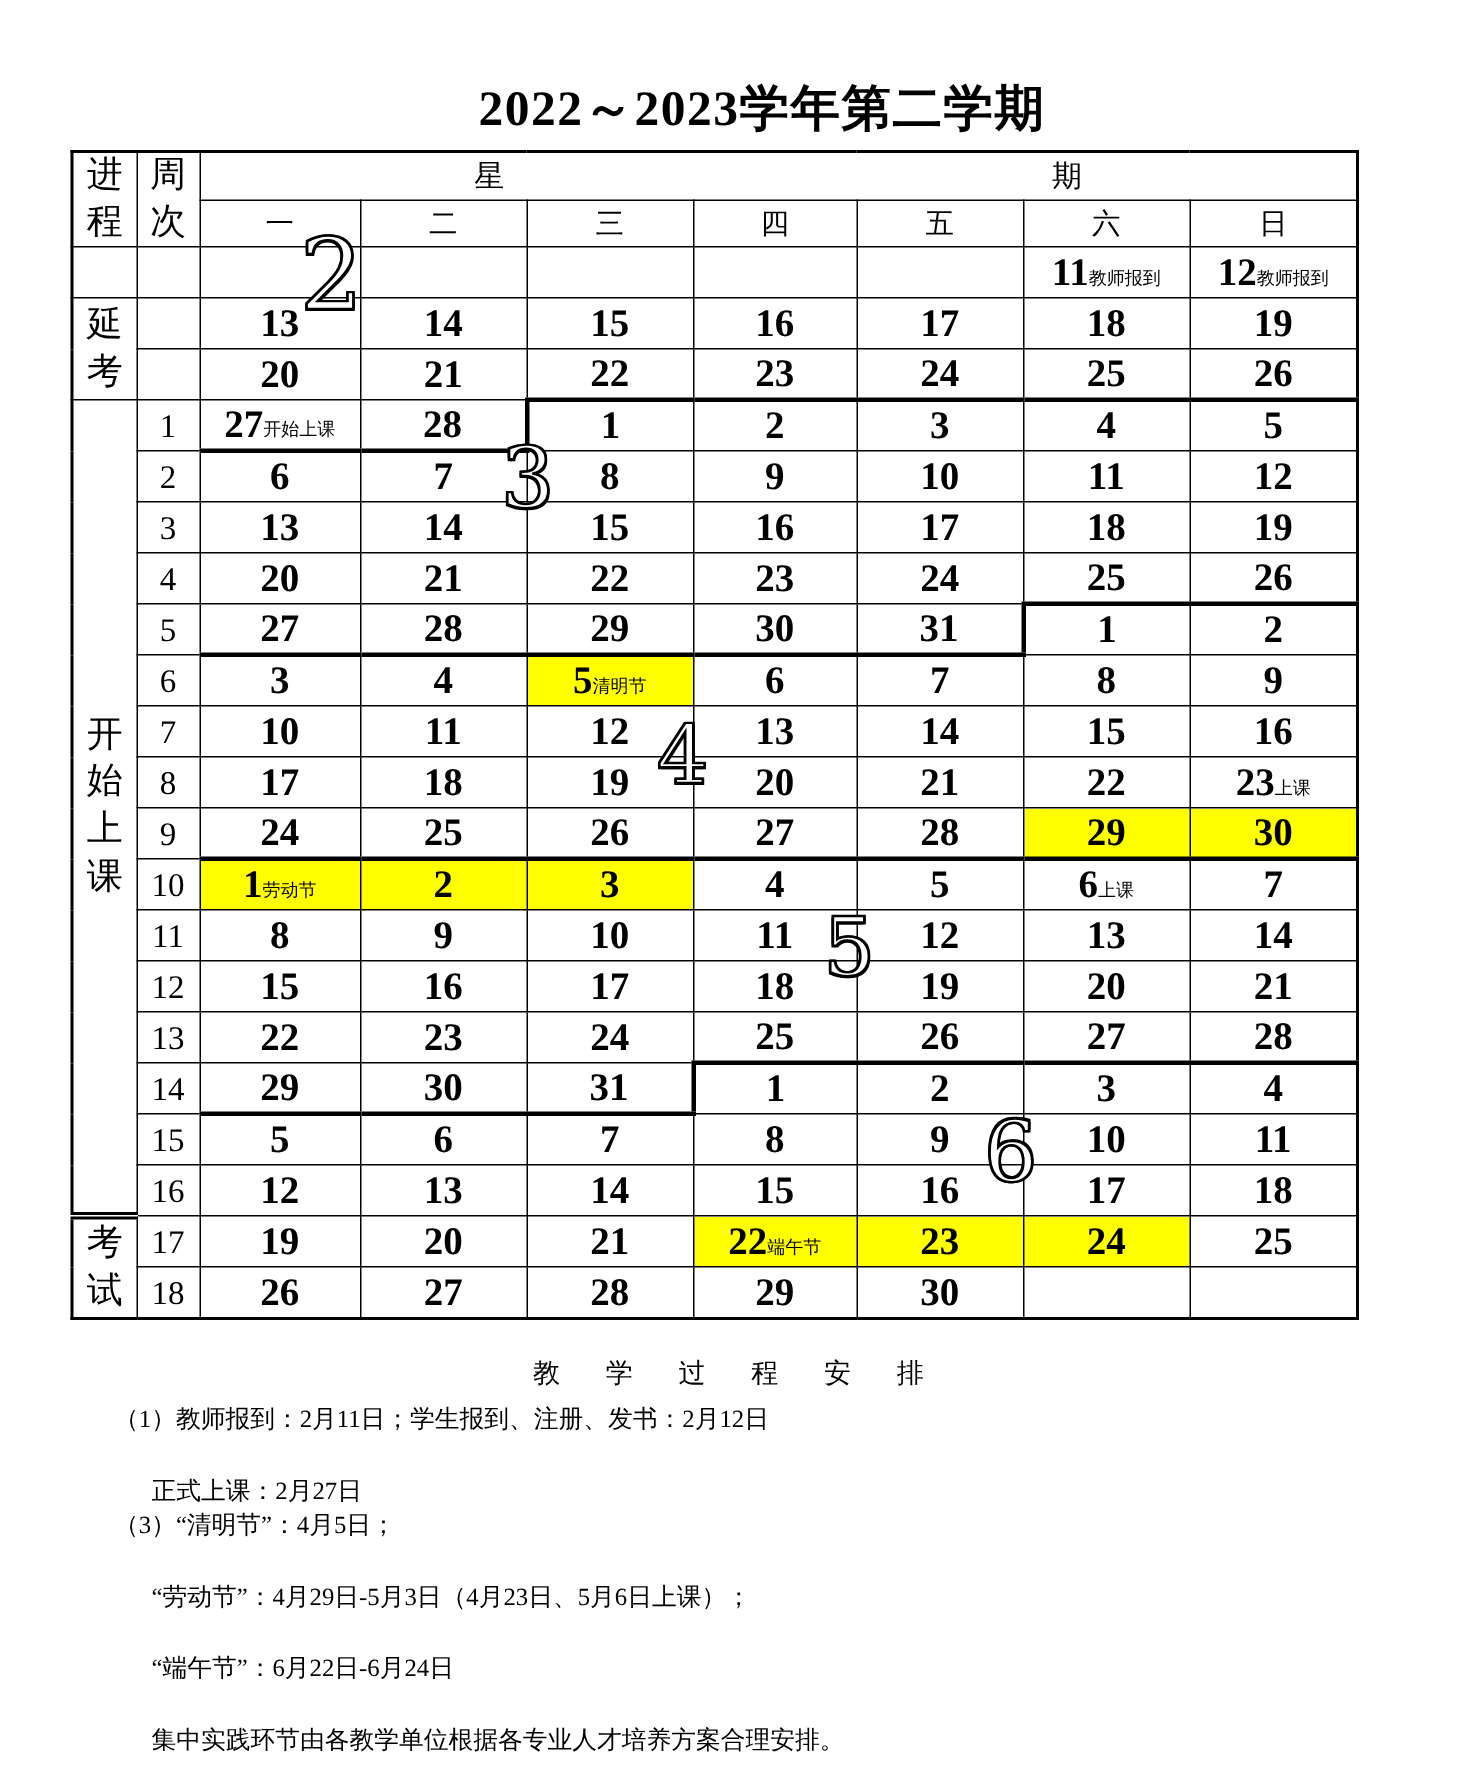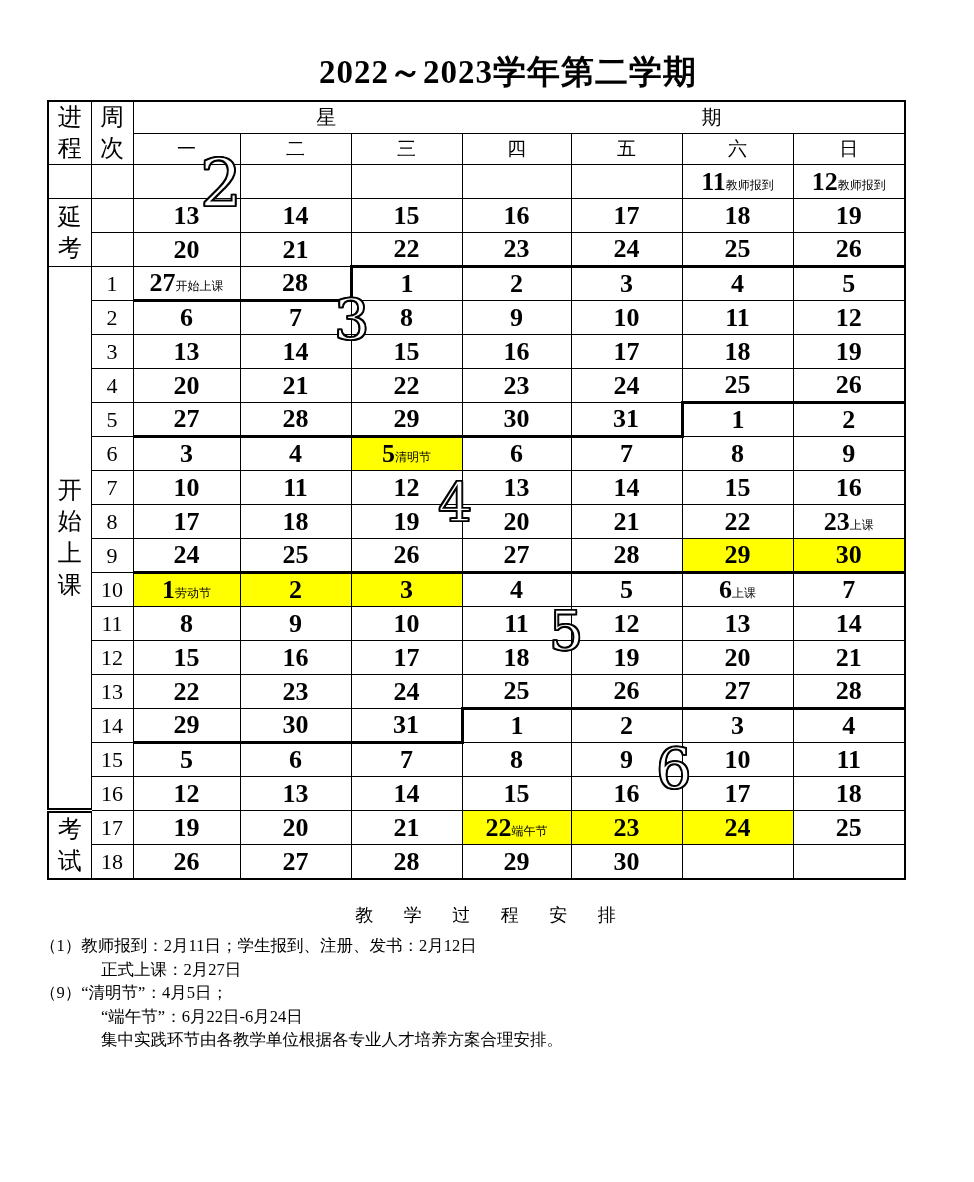--- a/index.html
+++ b/index.html
@@ -46,22 +46,22 @@
     -webkit-text-stroke:1.6px #000;
     text-shadow:1px 1px 0 #000,-1px -1px 0 #000,1px -1px 0 #000,-1px 1px 0 #000;
     z-index:5;pointer-events:none;
   }
   
   #notes{position:absolute;left:0;top:903px;width:944px;}
   .notes-heading{
     text-align:center;font-size:18px;letter-spacing:13px;margin:0 0 7px 40px;
   }
   .note-line{font-size:16.5px;line-height:23.5px;white-space:nowrap;}
-  .ind0{padding-left:40px;}
-  .ind1{padding-left:101px;}
+  .ind0{padding-left:40px;margin-left:36px;}
+  .ind1{padding-left:101px;margin-top:24px;}
 </style>
 </head>
 <body>
 
 <div class="title">2022～2023学年第二学期</div>
 
 <table id="cal">
   <colgroup>
     <col style="width:43px">
       <col style="width:42px">
@@ -886,17 +886,18 @@
     <span class="wm" style="left: 438px; top: 477px; font-size: 54px;">4</span>
     <span class="wm" style="left: 549px; top: 605px; font-size: 54px;">5</span>
     <span class="wm" style="left: 656px; top: 741px; font-size: 56px;">6</span>
   </div>
 
 <div id="notes">
   <div class="notes-heading">教 学 过 程 安 排</div>
   <div id="note-lines">
       <div class="note-line ind0">（1）教师报到：2月11日；学生报到、注册、发书：2月12日</div>
       <div class="note-line ind1">正式上课：2月27日</div>
-      <div class="note-line ind0">（9）“清明节”：4月5日；</div>
+      <div class="note-line ind0">（3）“清明节”：4月5日；</div>
+      <div class="note-line ind1">“劳动节”：4月29日-5月3日（4月23日、5月6日上课）；</div>
       <div class="note-line ind1">“端午节”：6月22日-6月24日</div>
       <div class="note-line ind1">集中实践环节由各教学单位根据各专业人才培养方案合理安排。</div>
     </div>
 </div>
 
 </body></html>

